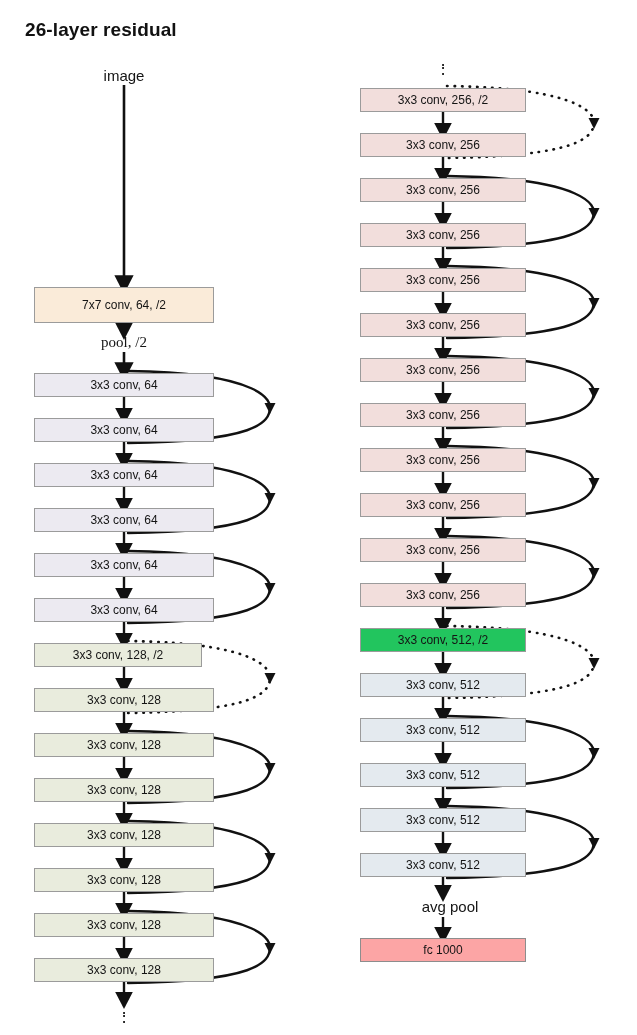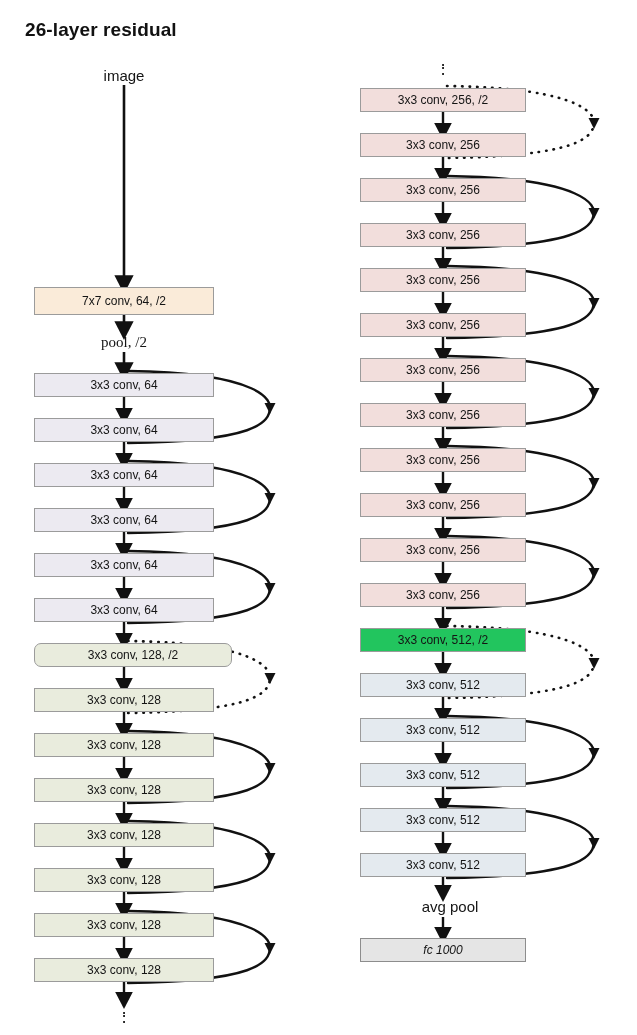--- a/index.html
+++ b/index.html
@@ -8,21 +8,21 @@
 
   #diagram{position:absolute;left:0;top:0;width:637px;height:1035px;}
 
   .title{position:absolute;font-size:19px;font-weight:bold;color:#111;
          letter-spacing:0.1px;white-space:nowrap;}
 
   .node{position:absolute;box-sizing:border-box;display:flex;
         align-items:center;justify-content:center;
         border:1.6px solid #9b9b9b;font-size:12px;color:#141414;
         white-space:nowrap;line-height:1;}
-  .node.fc{border:1.4px solid #8d8d8d;background:#e5e5e5;font-style:italic;}
+  .node.fc{border:1.4px solid #8d8d8d;background:#fca5a5;}
 
   .plainlabel{position:absolute;font-size:15px;color:#141414;
               white-space:nowrap;text-align:center;line-height:1;}
 
   .vdots{position:absolute;font-size:13px;color:#222;line-height:3px;
          text-align:center;white-space:pre;letter-spacing:0;font-weight:bold;}
 
   svg.edges{position:absolute;left:0;top:0;width:637px;height:1035px;
             pointer-events:none;overflow:visible;}
 </style>
@@ -109,29 +109,29 @@
         <path d="M 588.5 658 L 594 669 L 599.5 658 z" fill="#111" stroke="none"></path>
         <path d="M 447 716 C 590.6 718, 594 748, 594 752 C 594 768, 577 786, 447 788" stroke-width="2.4" stroke-linecap="round"></path>
         <path d="M 588.5 748 L 594 759 L 599.5 748 z" fill="#111" stroke="none"></path>
         <path d="M 447 806 C 590.6 808, 594 838, 594 842 C 594 858, 577 876, 447 878" stroke-width="2.4" stroke-linecap="round"></path>
         <path d="M 588.5 838 L 594 849 L 599.5 838 z" fill="#111" stroke="none"></path>
       </g>
   </svg>
 
   <div id="nodes">
       <div class="plainlabel" style="left: 64px; top: 68px; width: 120px;">image</div>
-      <div class="node" style="left: 34px; top: 287px; width: 180px; height: 28px; background: rgb(250, 235, 217);">7x7 conv, 64, /2</div>
+      <div class="node" style="left: 34px; top: 287px; width: 180px; height: 36px; background: rgb(250, 235, 217);">7x7 conv, 64, /2</div>
       <div class="plainlabel" style="left: 64px; top: 335px; width: 120px; font-family: Liberation Serif, serif;">pool, /2</div>
       <div class="node" style="left: 34px; top: 373px; width: 180px; height: 24px; background: rgb(236, 234, 241);">3x3 conv, 64</div>
       <div class="node" style="left: 34px; top: 418px; width: 180px; height: 24px; background: rgb(236, 234, 241);">3x3 conv, 64</div>
       <div class="node" style="left: 34px; top: 463px; width: 180px; height: 24px; background: rgb(236, 234, 241);">3x3 conv, 64</div>
       <div class="node" style="left: 34px; top: 508px; width: 180px; height: 24px; background: rgb(236, 234, 241);">3x3 conv, 64</div>
       <div class="node" style="left: 34px; top: 553px; width: 180px; height: 24px; background: rgb(236, 234, 241);">3x3 conv, 64</div>
       <div class="node" style="left: 34px; top: 598px; width: 180px; height: 24px; background: rgb(236, 234, 241);">3x3 conv, 64</div>
-      <div class="node" style="left: 34px; top: 643px; width: 198px; height: 24px; background: rgb(233, 236, 221); border-radius: 7px;">3x3 conv, 128, /2</div>
+      <div class="node" style="left: 34px; top: 643px; width: 168px; height: 24px; background: rgb(233, 236, 221);">3x3 conv, 128, /2</div>
       <div class="node" style="left: 34px; top: 688px; width: 180px; height: 24px; background: rgb(233, 236, 221);">3x3 conv, 128</div>
       <div class="node" style="left: 34px; top: 733px; width: 180px; height: 24px; background: rgb(233, 236, 221);">3x3 conv, 128</div>
       <div class="node" style="left: 34px; top: 778px; width: 180px; height: 24px; background: rgb(233, 236, 221);">3x3 conv, 128</div>
       <div class="node" style="left: 34px; top: 823px; width: 180px; height: 24px; background: rgb(233, 236, 221);">3x3 conv, 128</div>
       <div class="node" style="left: 34px; top: 868px; width: 180px; height: 24px; background: rgb(233, 236, 221);">3x3 conv, 128</div>
       <div class="node" style="left: 34px; top: 913px; width: 180px; height: 24px; background: rgb(233, 236, 221);">3x3 conv, 128</div>
       <div class="node" style="left: 34px; top: 958px; width: 180px; height: 24px; background: rgb(233, 236, 221);">3x3 conv, 128</div>
       <div class="vdots" style="left: 104px; top: 1008px; width: 40px;"><div style="height:3px">.</div><div style="height:6px">.</div><div style="height:6px">.</div></div>
       <div class="vdots" style="left: 423px; top: 60px; width: 40px;"><div style="height:3px">.</div><div style="height:6px">.</div><div style="height:6px">.</div></div>
       <div class="node" style="left: 360px; top: 88px; width: 166px; height: 24px; background: rgb(242, 222, 220);">3x3 conv, 256, /2</div>

